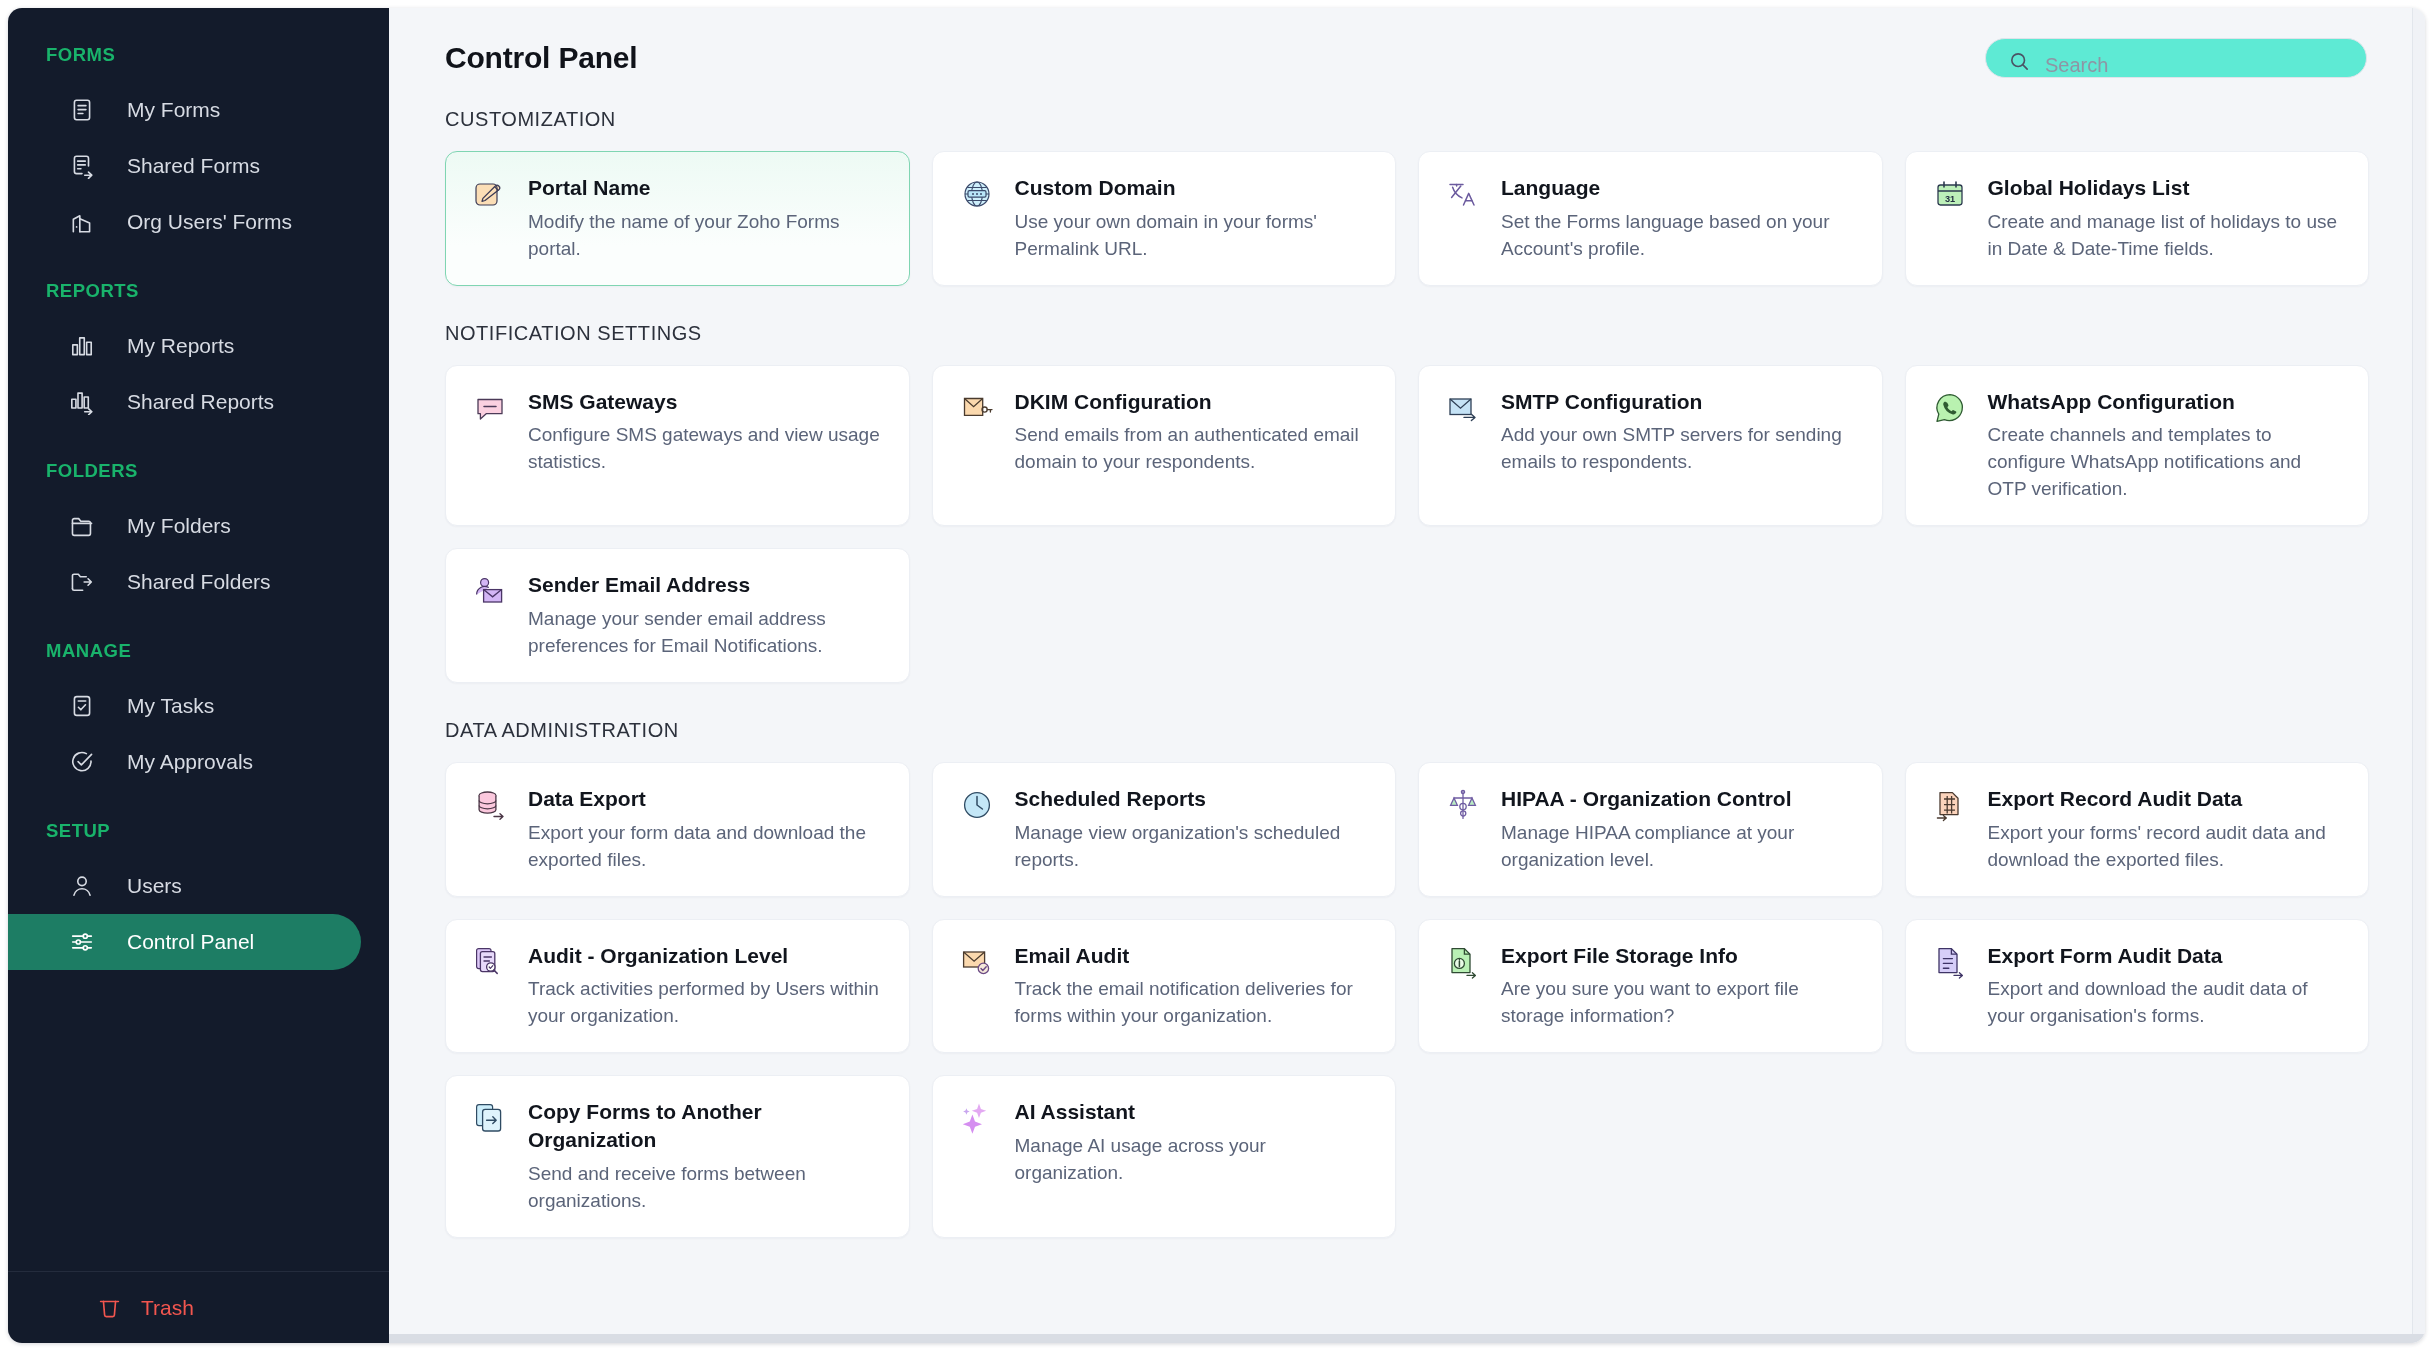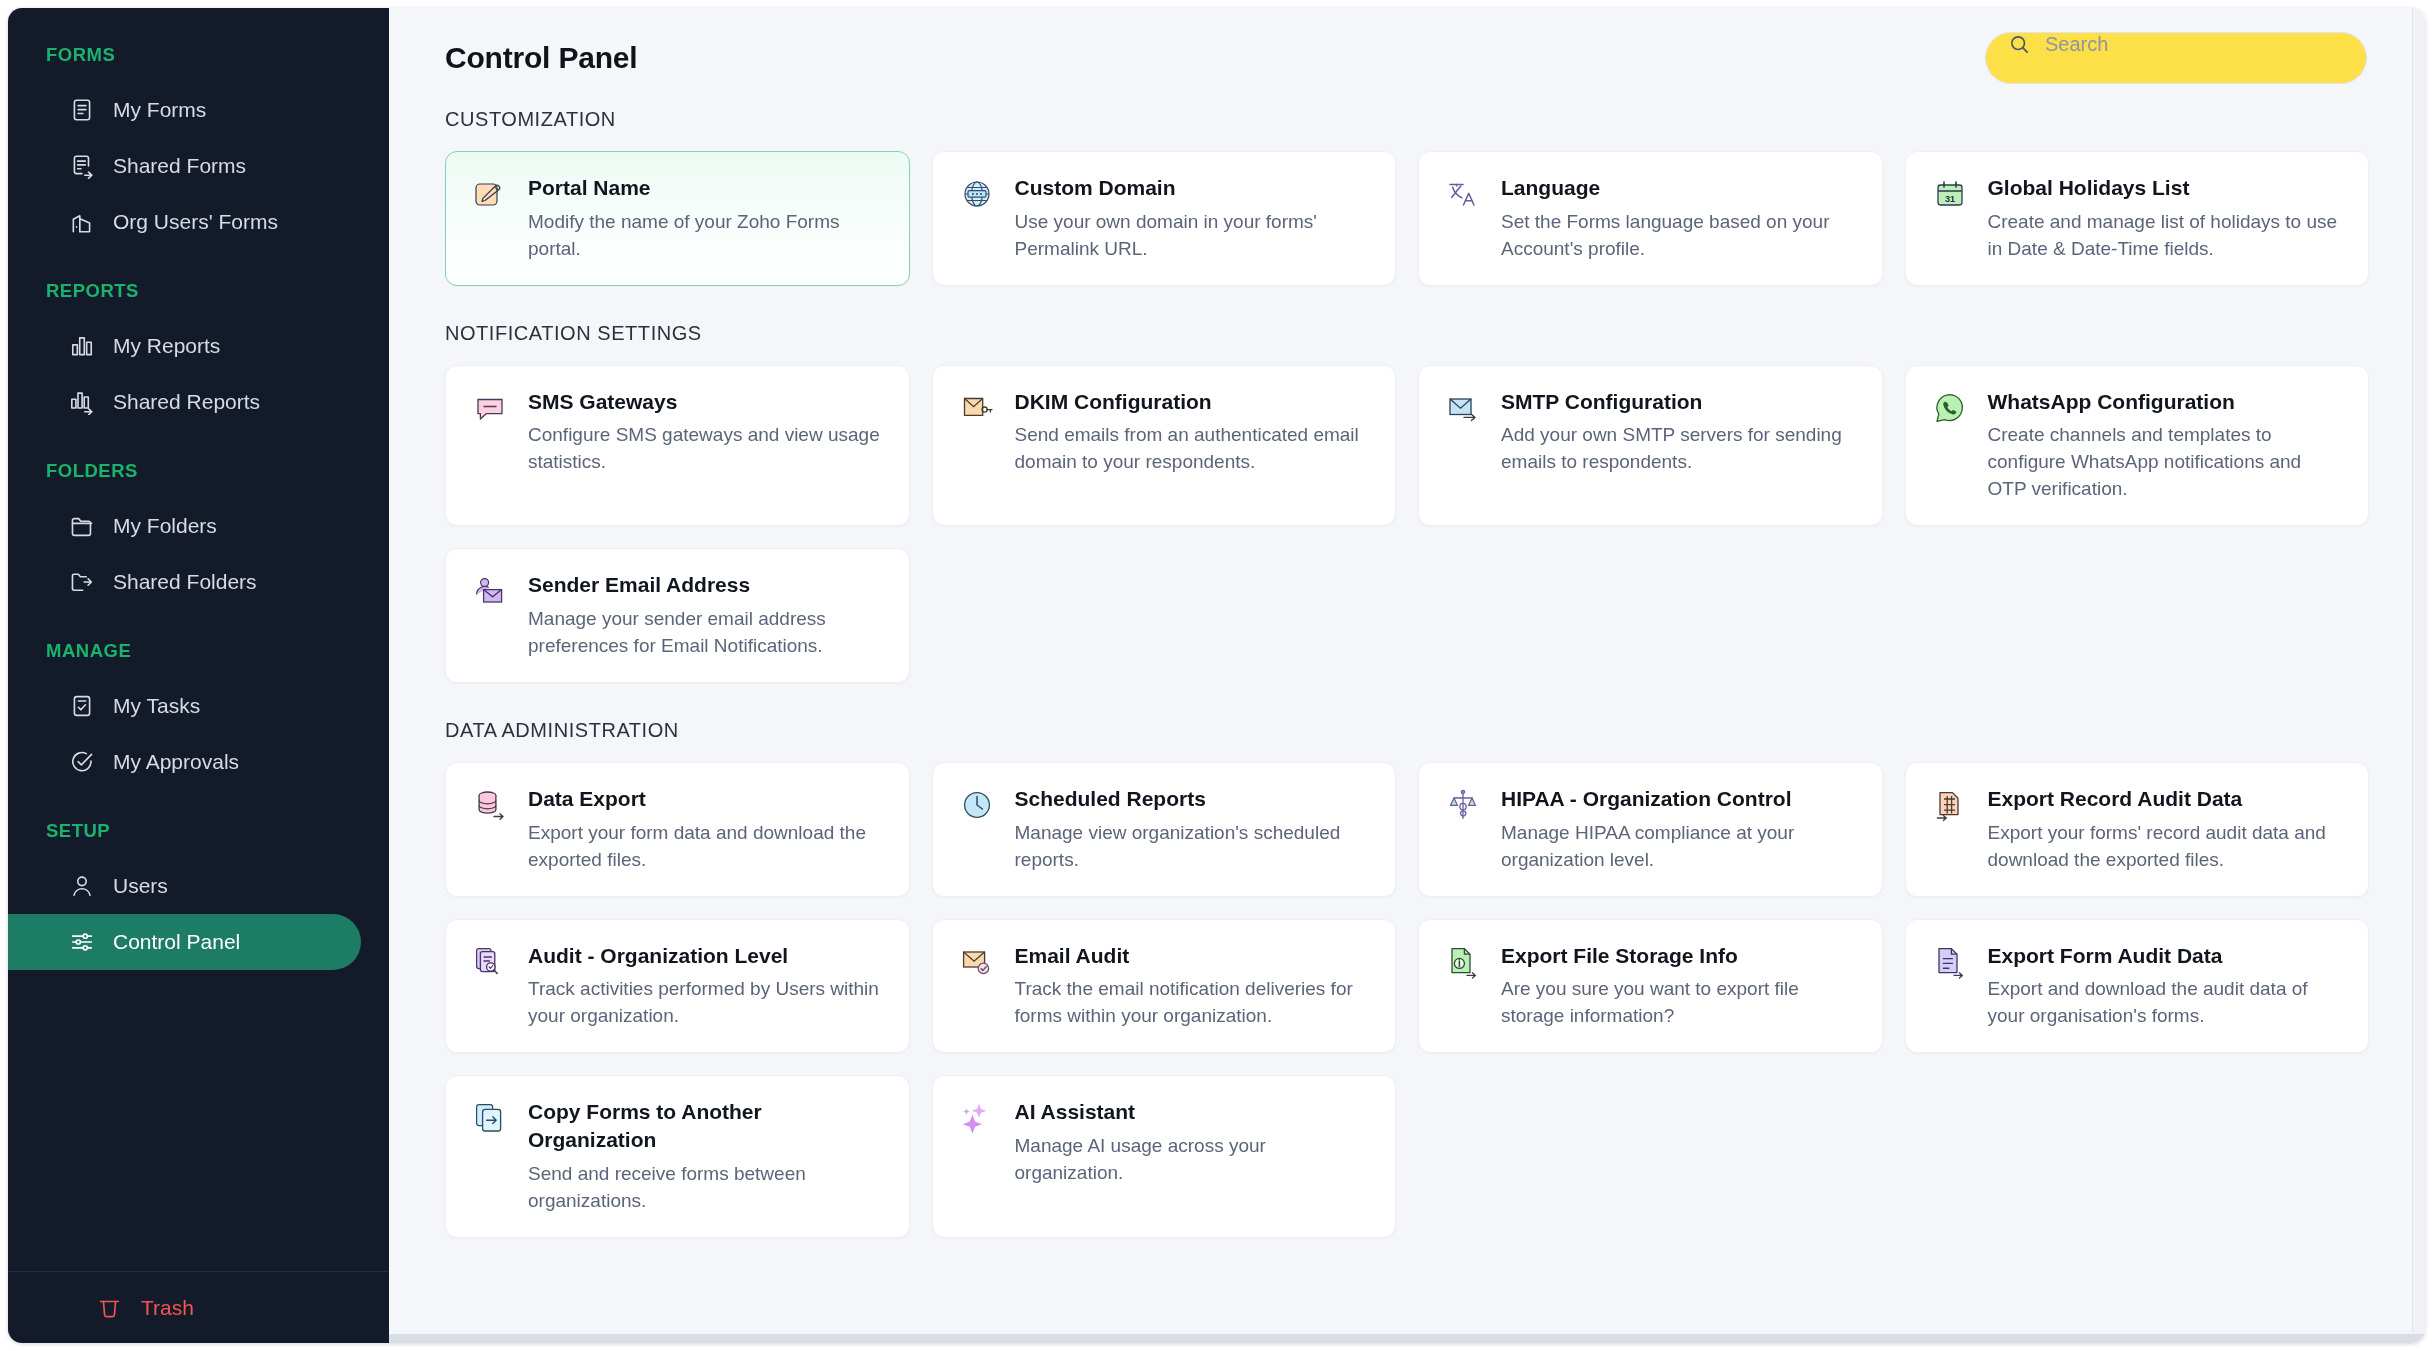--- a/index.html
+++ b/index.html
@@ -39,21 +39,21 @@
     font-size: 18.5px;
     font-weight: bold;
     letter-spacing: .5px;
     padding: 0 0 0 38px;
     margin-bottom: 16px;
   }
   .nav-group { margin-bottom: 30px; }
   .nav-item {
     display: flex;
     align-items: center;
-    gap: 18px;
+    gap: 32px;
     height: 56px;
     padding-left: 60px;
     margin-right: 28px;
     border-radius: 0 28px 28px 0;
     color: #d7dbe3;
     font-size: 21px;
     cursor: pointer;
   }
   .nav-item .ico {
     width: 27px; height: 27px;
@@ -98,26 +98,26 @@
     padding: 0 58px 0 56px;
   }
   .page-title {
     font-size: 30px;
     font-weight: bold;
     color: #10131a;
     letter-spacing: -.2px;
   }
   .search-wrap {
     position: relative;
-    width: 382px; height: 52px;
-    background: #fde047;
+    width: 382px; height: 40px;
+    background: #5eead4;
     border: 1px solid #dfe3ea;
     border-radius: 26px;
     display: flex;
-    align-items: flex-start;
+    align-items: flex-end;
     padding: 0 20px 0 22px;
     gap: 14px;
   }
   .search-wrap svg { width: 23px; height: 23px; flex: 0 0 23px; }
   .search-input {
     border: none; outline: none;
     font-family: "Liberation Sans", sans-serif;
     font-size: 20px;
     color: #3d4454;
     background: transparent;

